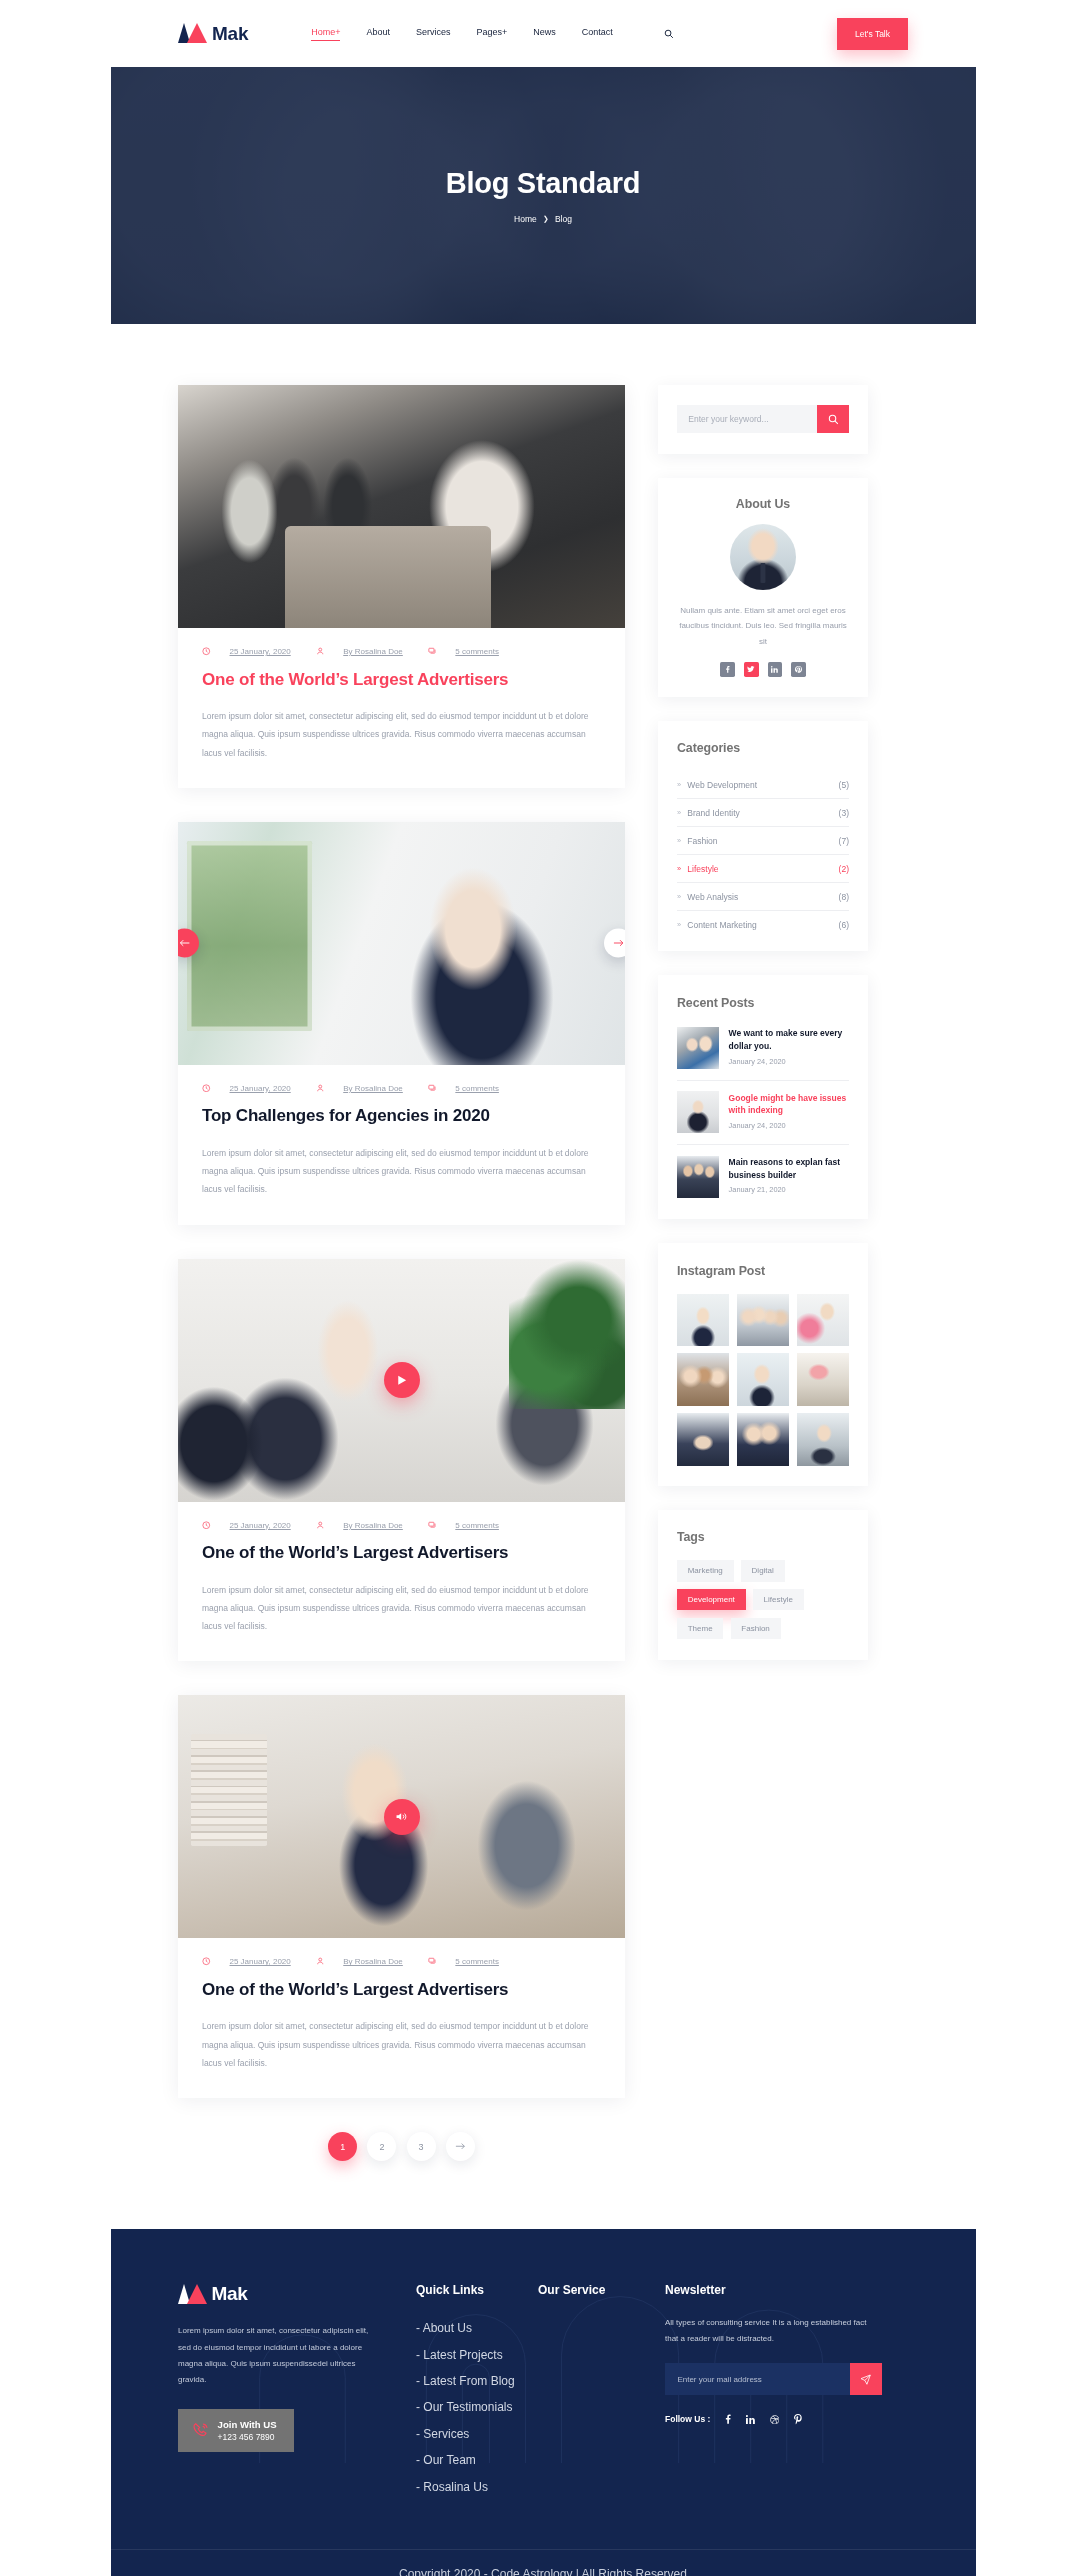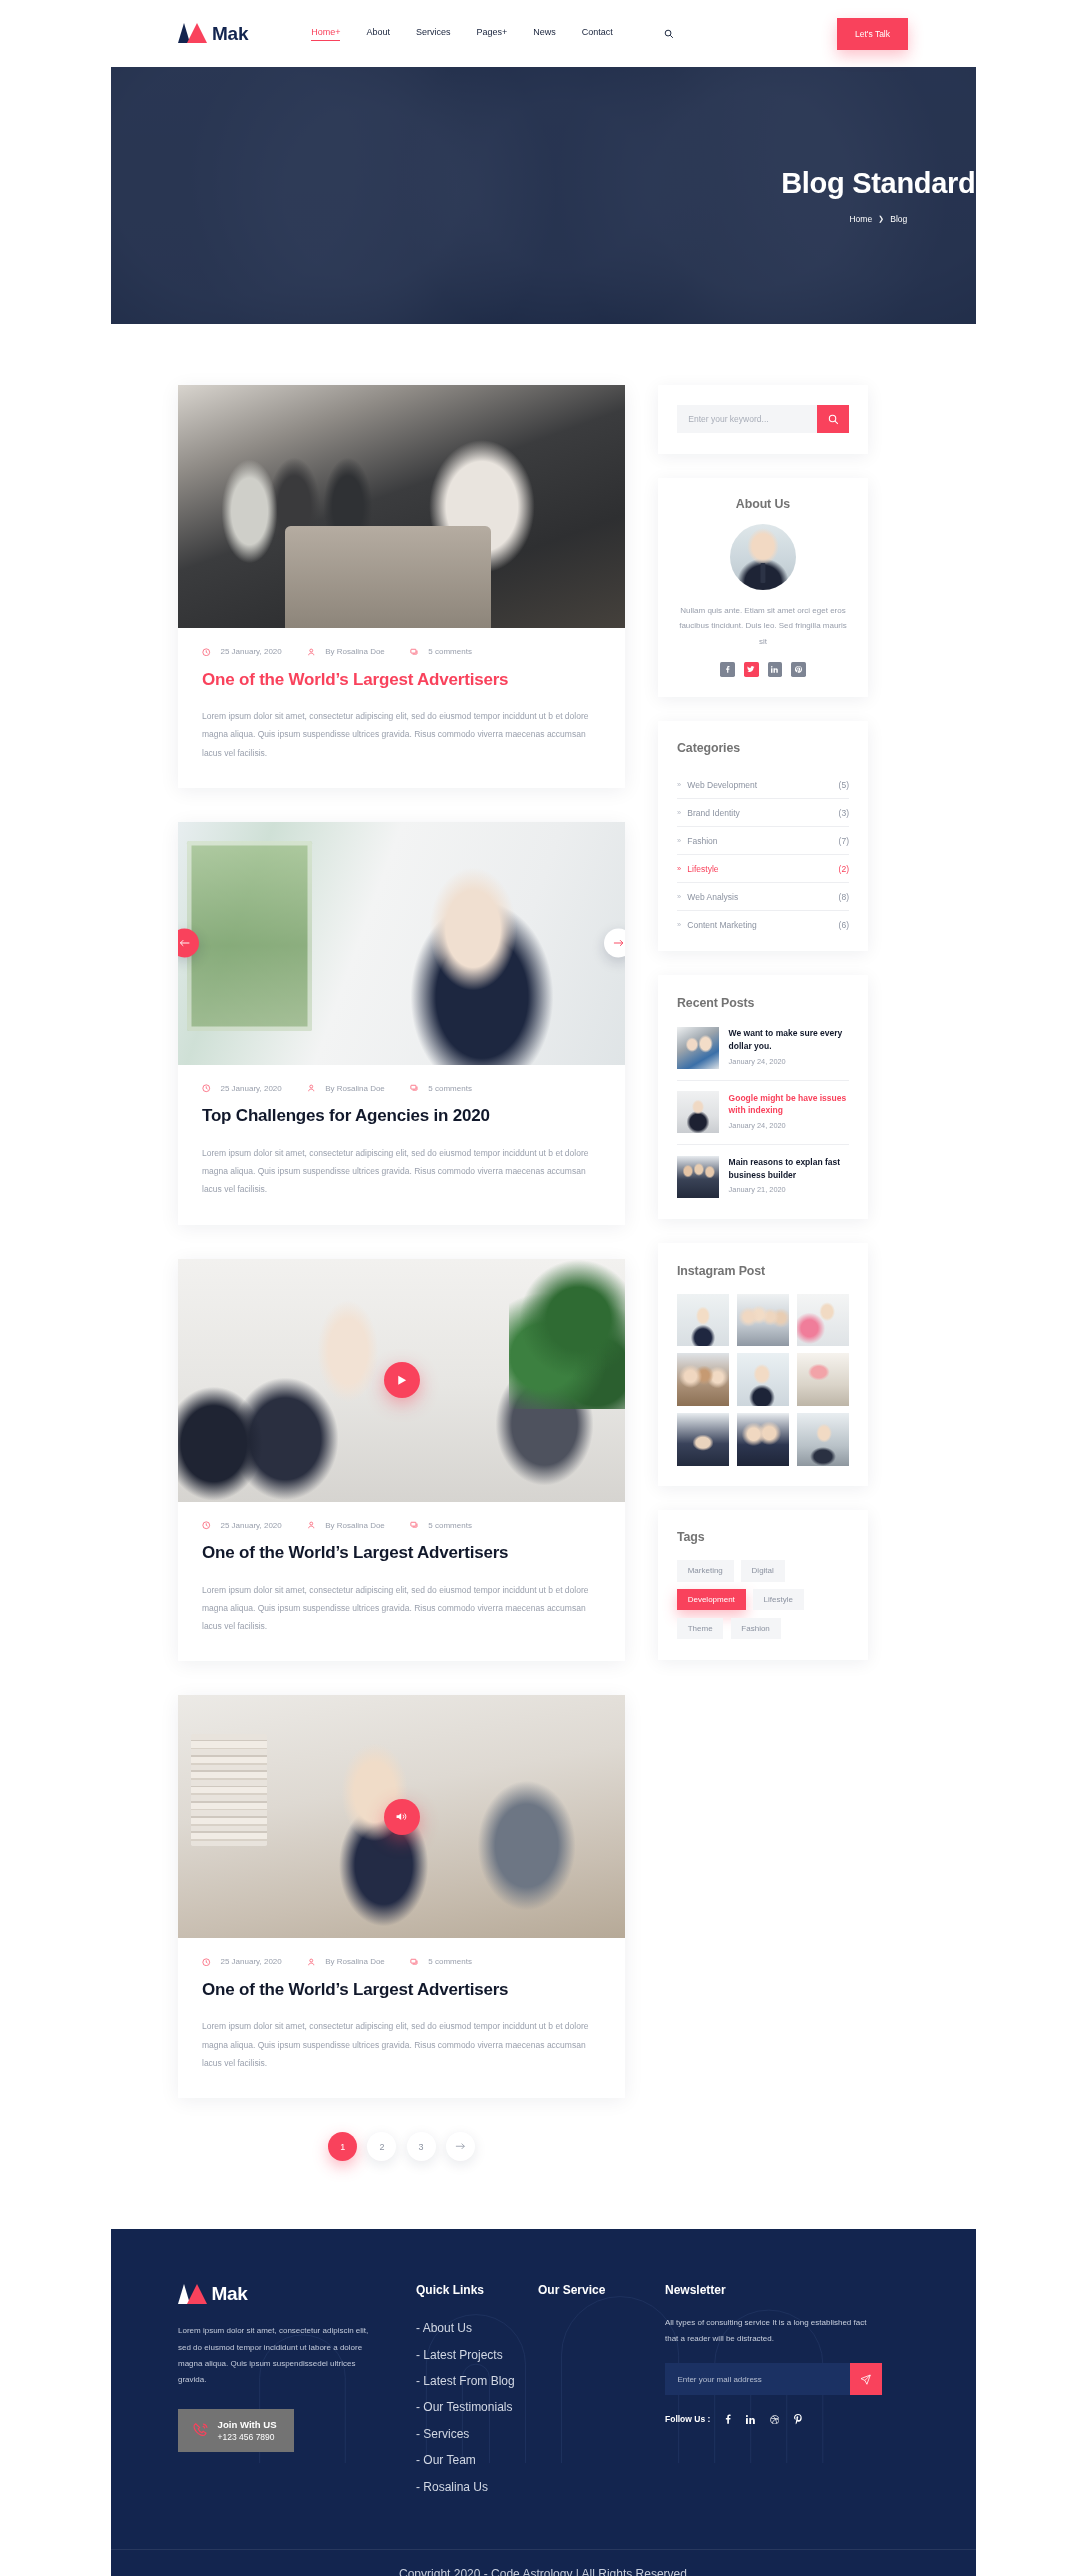--- a/index.html
+++ b/index.html
@@ -83,21 +83,21 @@
     font-family: inherit;
   }
 
   
   .hero {
     height: 257px;
     position: relative;
     overflow: hidden;
     background: #26334f;
     display: flex; flex-direction: column;
-    align-items: flex-end; justify-content: center;
+    align-items: center; justify-content: center;
   }
   .hero-bg {
     position: absolute; inset: 0;
     background:
       radial-gradient(circle at 14% 42%, rgba(120,140,170,.55) 0 16%, transparent 32%),
       radial-gradient(circle at 30% 50%, rgba(150,165,190,.48) 0 14%, transparent 30%),
       radial-gradient(circle at 52% 46%, rgba(110,130,165,.5) 0 18%, transparent 34%),
       radial-gradient(circle at 74% 48%, rgba(160,175,200,.42) 0 15%, transparent 30%),
       radial-gradient(circle at 90% 40%, rgba(120,140,175,.4) 0 14%, transparent 30%),
       linear-gradient(180deg,#2f3e5c 0%, #27344f 60%, #202c45 100%);
@@ -212,21 +212,21 @@
     box-shadow: 0 4.5px 12.4px rgba(20,30,60,.18);
   }
   .slider-arrow.prev { left: -8px; background: #f9425c; color: #fff; }
   .slider-arrow.next { right: -8px; background: #fff; color: #f9425c; }
 
   .card-body { padding: 19px 24px 26px; }
   .post-meta {
     display: flex; align-items: center; gap: 25px;
     font-size: 8px; color: #9aa0ad; margin-bottom: 13.6px;
   }
-  .meta-item { display: flex; align-items: flex-end; gap: 10px; }
+  .meta-item { display: flex; align-items: flex-start; gap: 19px; text-decoration: underline; }
   .meta-item svg { flex: none; }
   .post-title {
     font-size: 17px; font-weight: 700; color: #11182b;
     letter-spacing: -0.2px; margin-bottom: 17px; cursor: pointer;
     line-height: 1.2;
   }
   .post-title.accent { color: #f9425c; }
   .post-excerpt {
     font-size: 8.5px; color: #9aa0ad; line-height: 2.15; max-width: 396px;
   }

